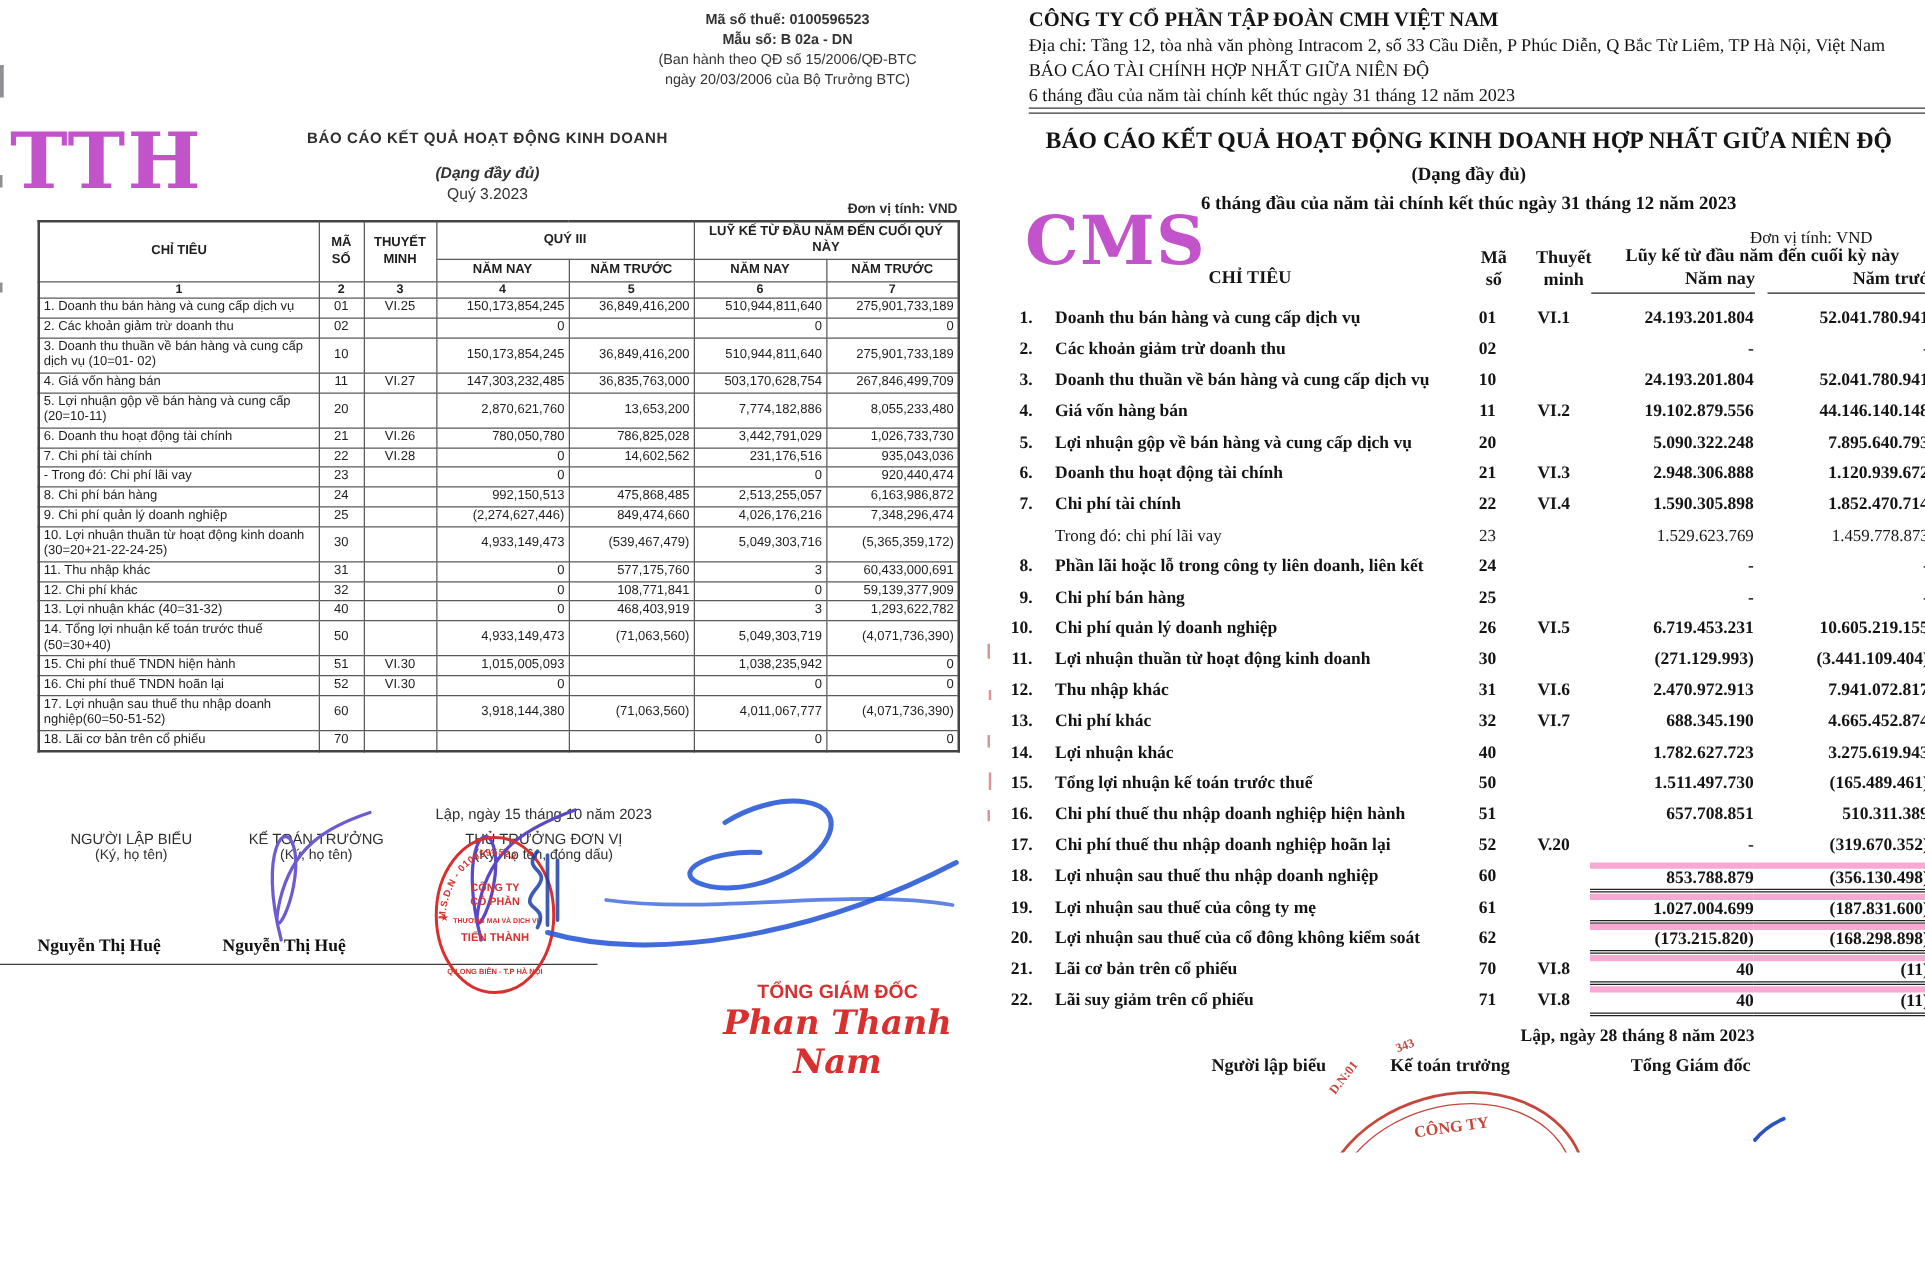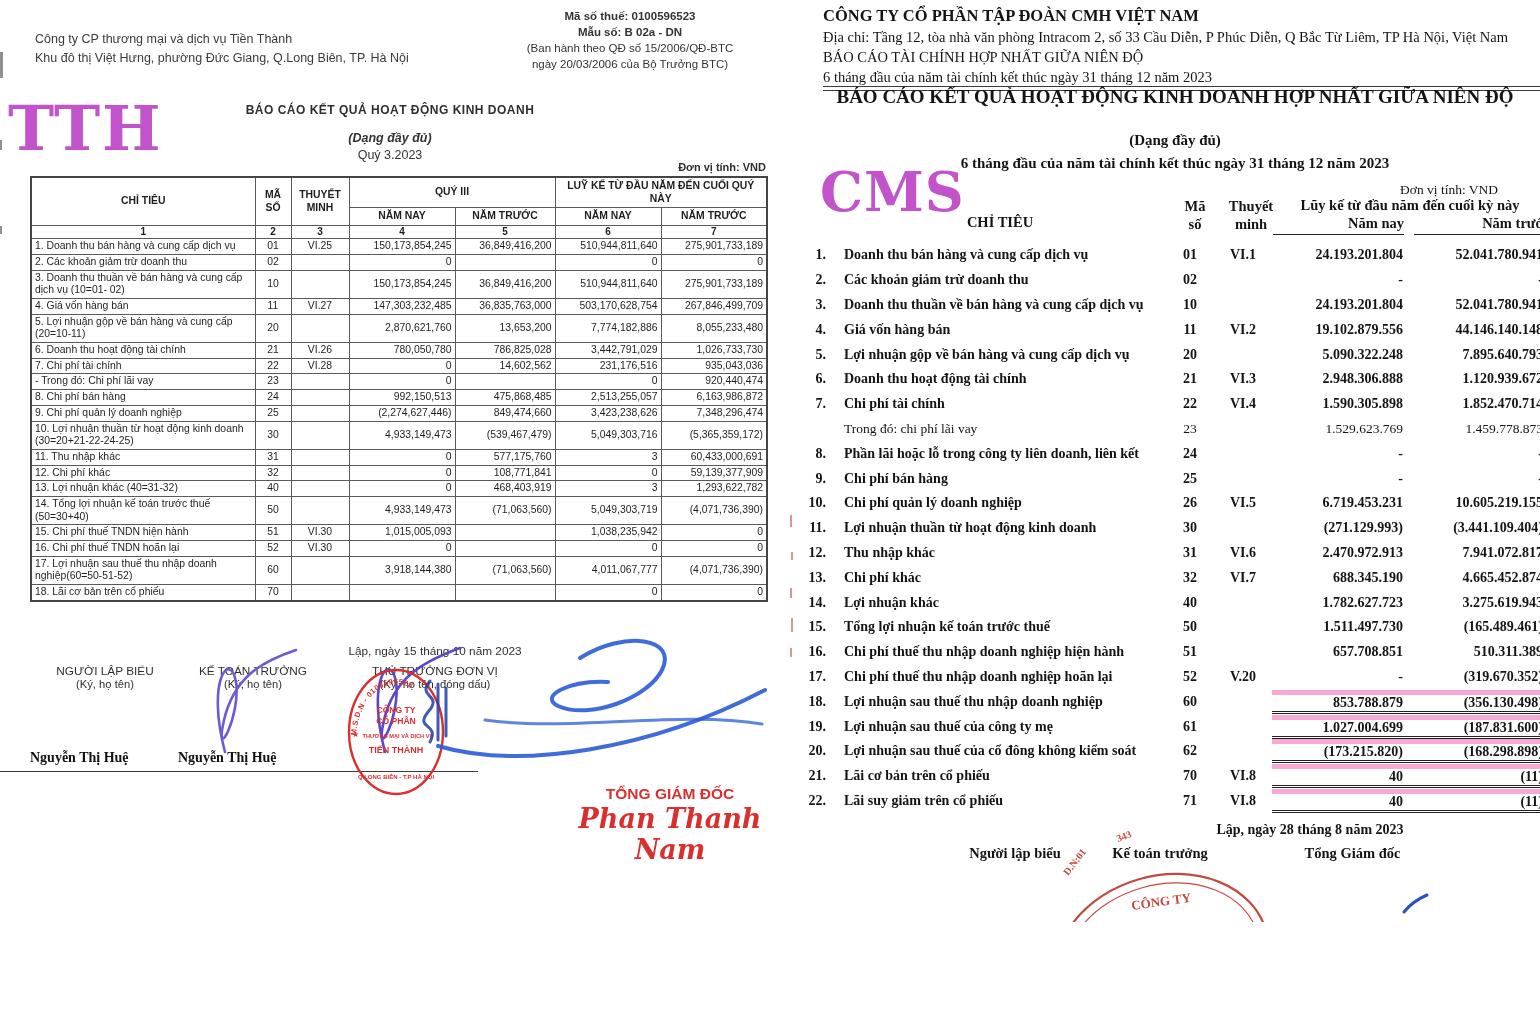--- a/index.html
+++ b/index.html
@@ -34,21 +34,21 @@
              font-style:italic;font-weight:bold;font-size:27px;color:#d9302f;}
   
   #right-page{left:770px;top:0;width:780px;height:1009px;background:#fff;
               font-family:"Liberation Serif","DejaVu Serif",serif;color:#141414;}
   #right-page .abs{position:absolute;}
   .r-company{left:53px;top:6px;font-size:16.5px;font-weight:bold;white-space:nowrap;}
   .r-addr{left:53px;top:29px;font-size:14.5px;white-space:nowrap;}
   .r-rep{left:53px;top:49px;font-size:14.5px;white-space:nowrap;}
   .r-per{left:53px;top:69px;font-size:14.5px;white-space:nowrap;}
   .r-dline{left:53px;top:86px;width:722px;height:3px;border-top:1.5px solid #3a3a3a;border-bottom:1px solid #3a3a3a;}
-  .r-title{left:40px;top:86px;width:730px;text-align:center;font-size:19px;font-weight:bold;white-space:nowrap;}
+  .r-title{left:40px;top:102px;width:730px;text-align:center;font-size:19px;font-weight:bold;white-space:nowrap;}
   .r-sub{left:40px;top:132px;width:730px;text-align:center;font-size:15px;font-weight:bold;}
   .r-per2{left:40px;top:155px;width:730px;text-align:center;font-size:15px;font-weight:bold;}
   #wm-right{left:50px;top:160px;font-size:54px;letter-spacing:1px;}
   .r-unit{left:630px;top:182px;width:200px;font-size:13.5px;white-space:nowrap;}
   .rh{font-weight:bold;font-size:14.5px;}
   .r-chitieu{left:130px;top:214px;width:200px;text-align:center;}
   .r-maso{left:400px;top:197px;width:50px;text-align:center;line-height:18px;}
   .r-tm{left:452px;top:197px;width:58px;text-align:center;line-height:18px;}
   .r-luyke{left:500px;top:197px;width:280px;text-align:center;white-space:nowrap;}
   .r-namnay{left:503px;top:215px;width:131px;text-align:right;border-bottom:1.5px solid #222;padding-bottom:2px;}
@@ -68,24 +68,20 @@
   .r-sig3{left:495px;top:845px;width:175px;text-align:center;font-size:14.5px;font-weight:bold;}
   
   .mark{position:absolute;background:#55555a;opacity:.65;}
   .rmark{position:absolute;background:#c0504d;opacity:.6;}
   svg{position:absolute;overflow:hidden;}
 </style>
 </head>
 <body>
 
 <div id="left-page" class="abs">
-  <div class="abs l-company">
-    <div>Công ty CP thương mại và dịch vụ Tiền Thành</div>
-    <div>Khu đô thị Việt Hưng, phường Đức Giang, Q.Long Biên, TP. Hà Nội</div>
-  </div>
   <div class="abs l-formbox">
     <div class="b">Mã số thuế: 0100596523</div>
     <div class="b">Mẫu số: B 02a - DN</div>
     <div>(Ban hành theo QĐ số 15/2006/QĐ-BTC</div>
     <div>ngày 20/03/2006 của Bộ Trưởng BTC)</div>
   </div>
   <div id="wm-left" class="abs watermark">TTH</div>
   <div class="abs l-title">BÁO CÁO KẾT QUẢ HOẠT ĐỘNG KINH DOANH</div>
   <div class="abs l-sub">(Dạng đầy đủ)</div>
   <div class="abs l-period">Quý 3.2023</div>
@@ -206,21 +202,21 @@
           <td class="cr">475,868,485</td>
           <td class="cr">2,513,255,057</td>
           <td class="cr">6,163,986,872</td>
         </tr>
         <tr>
           <td class="cl">9. Chi phí quản lý doanh nghiệp</td>
           <td class="cc">25</td>
           <td class="cc"></td>
           <td class="cr">(2,274,627,446)</td>
           <td class="cr">849,474,660</td>
-          <td class="cr">3,423,238,626</td>
+          <td class="cr">4,026,176,216</td>
           <td class="cr">7,348,296,474</td>
         </tr>
         <tr>
           <td class="cl">10. Lợi nhuận thuần từ hoạt động kinh doanh (30=20+21-22-24-25)</td>
           <td class="cc">30</td>
           <td class="cc"></td>
           <td class="cr">4,933,149,473</td>
           <td class="cr">(539,467,479)</td>
           <td class="cr">5,049,303,716</td>
           <td class="cr">(5,365,359,172)</td>

